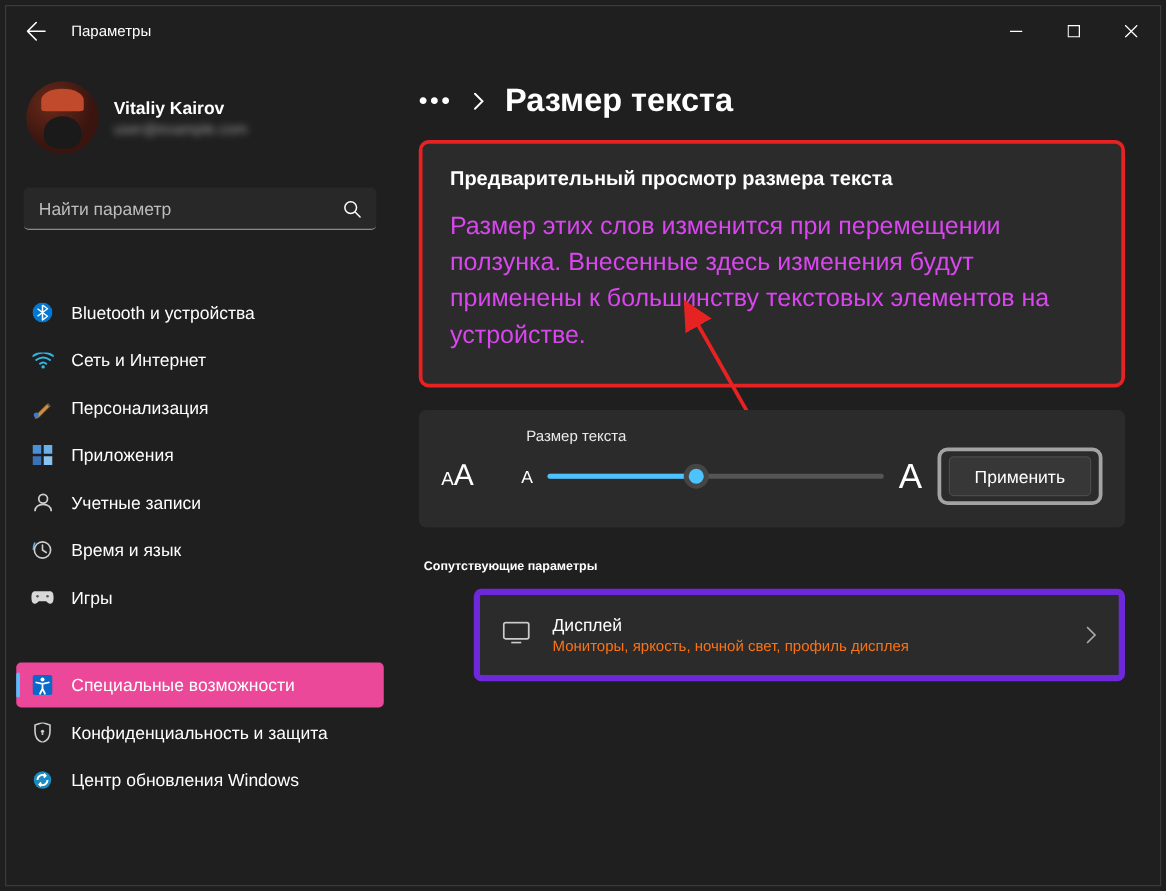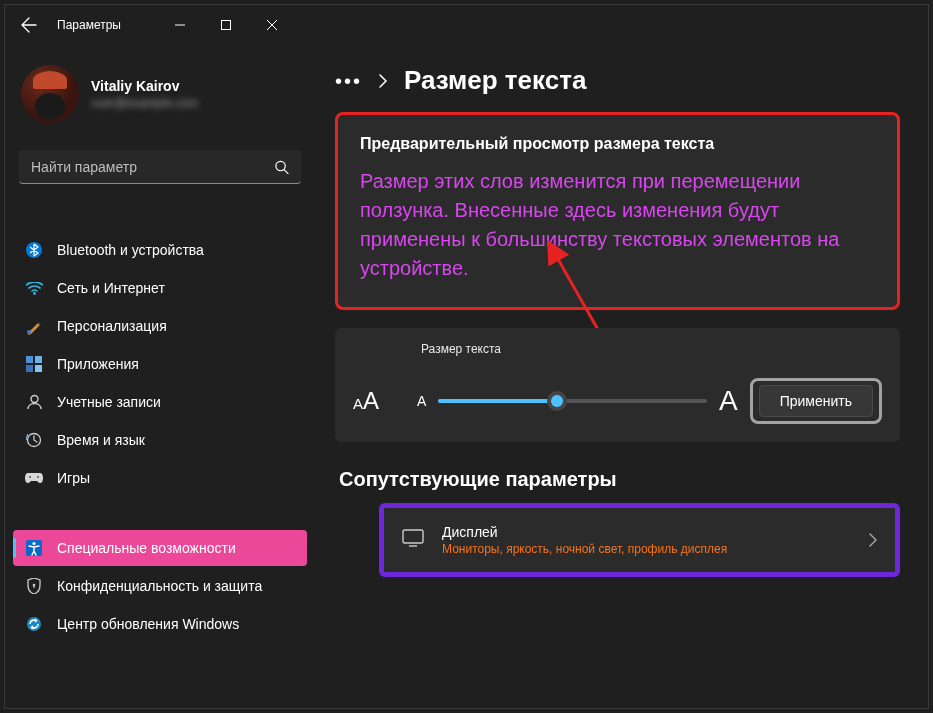--- a/index.html
+++ b/index.html
@@ -1,18 +1,18 @@
 <!DOCTYPE html>
 <html><head>
 <meta charset="utf-8">
 <style>
 * { margin:0; padding:0; box-sizing:border-box; font-family:"Segoe UI",Arial,sans-serif; -webkit-font-smoothing:antialiased; }
 body { background:#1f1f1f; width:933px; height:713px; overflow:hidden; color:#fff; position:relative; }
 .window { position:absolute; inset:4px; background:#1f1f1f; border:1px solid #3a3a3a; display:flex; flex-direction:column; }
-.titlebar { height:40px; display:flex; align-items:center; padding:0 0 0 12px;gap:36px; }
+.titlebar { height:40px; display:flex; align-items:center; justify-content:space-between; padding:0 0 0 12px;gap:36px; }
 .tb-left { display:flex; align-items:center; gap:16px; }
 .back-btn { width:24px; height:24px; display:flex; align-items:center; justify-content:center; cursor:pointer; color:#fff; }
 .app-title { font-size:12px; }
 .win-controls { display:flex; height:100%; }
 .win-btn { width:46px; height:100%; display:flex; align-items:center; justify-content:center; color:#fff; }
 .content { flex:1; display:flex; overflow:hidden; }
 .sidebar { width:310px; padding:14px 8px 0 8px; display:flex; flex-direction:column; gap:13px; }
 .profile { display:flex; align-items:center; gap:12px; padding:6px 8px 14px 8px; }
 .avatar { width:58px; height:58px; border-radius:50%; background:radial-gradient(circle at 35% 30%,#6b2a1a 0%,#3a1510 60%);position:relative; overflow:hidden; }
 .avatar::after{content:"";position:absolute;bottom:4px;left:50%;transform:translateX(-50%);width:30px;height:26px;background:#1a1a1a;border-radius:50% 50% 40% 40%;}
@@ -32,32 +32,32 @@
 .main { flex:1; padding:20px 28px 0 20px; overflow:auto; }
 .breadcrumb { display:flex; align-items:center; gap:16px; margin-bottom:16px; }
 .bc-dots { color:#fff; font-size:20px; letter-spacing:2px; cursor:pointer; line-height:1;}
 .bc-chevron { color:#fff; }
 .bc-title { font-size:26px; font-weight:600; }
 .preview-card { background:#2b2b2b; border:3px solid #e62222; border-radius:8px; padding:20px 22px 24px 22px; margin-bottom:18px; position:relative; }
 .preview-title { font-size:16px; font-weight:600; margin-bottom:14px; }
 .preview-body { font-size:20px; line-height:1.45; color:#d946ef; }
 .slider-card { background:#2b2b2b; border-radius:6px; padding:14px 18px 18px 18px; display:flex; flex-direction:column; position:relative; margin-bottom:26px;}
 .slider-label { font-size:12px; margin-left:68px; margin-bottom:2px; color:#eaeaea;}
-.slider-row { display:flex; align-items:center; gap:12px;margin-top:20px; }
+.slider-row { display:flex; align-items:center; gap:12px; }
 .aa-big { font-size:24px; font-weight:400; width:52px; text-align:left; }
 .aa-big .small-a{font-size:15px;}
 .a-small { font-size:14px; }
 .a-large { font-size:28px; }
 .slider-track { flex:1; height:4px; background:#555; border-radius:2px; position:relative; }
 .slider-fill { position:absolute; left:0; top:0; bottom:0; width:44%; background:#4cc2ff; border-radius:2px; }
 .slider-thumb { position:absolute; left:44%; top:50%; transform:translate(-50%,-50%); width:20px; height:20px; border-radius:50%; background:#454545; display:flex;align-items:center;justify-content:center;}
 .slider-thumb::after{content:"";width:12px;height:12px;border-radius:50%;background:#4cc2ff;}
 .apply-wrap{border:3px solid #a3a3a3;border-radius:8px;padding:4px 6px;}
 .apply-btn { background:#373737; border:1px solid #4a4a4a; border-radius:4px; padding:7px 20px; font-size:14px; color:#fff; cursor:pointer; }
-.section-title { font-size:20px; font-weight:600; margin:0 0 12px 4px; }
+.section-title { font-size:10px; font-weight:600; margin:0 0 12px 4px; }
 .related-card { background:#2b2b2b; border:5px solid #6d28d9; border-radius:6px; padding:16px 18px; display:flex; align-items:center; gap:18px; cursor:pointer;margin-left:44px; }
 .related-icon { width:22px; }
 .related-txt { flex:1; }
 .related-title { font-size:14px; }
 .related-sub { font-size:12px; color:#f97316; margin-top:2px; }
 .chev-right { color:#aaa; }
 .arrow-overlay{position:absolute;pointer-events:none;}
 </style>
 </head>
 <body>

